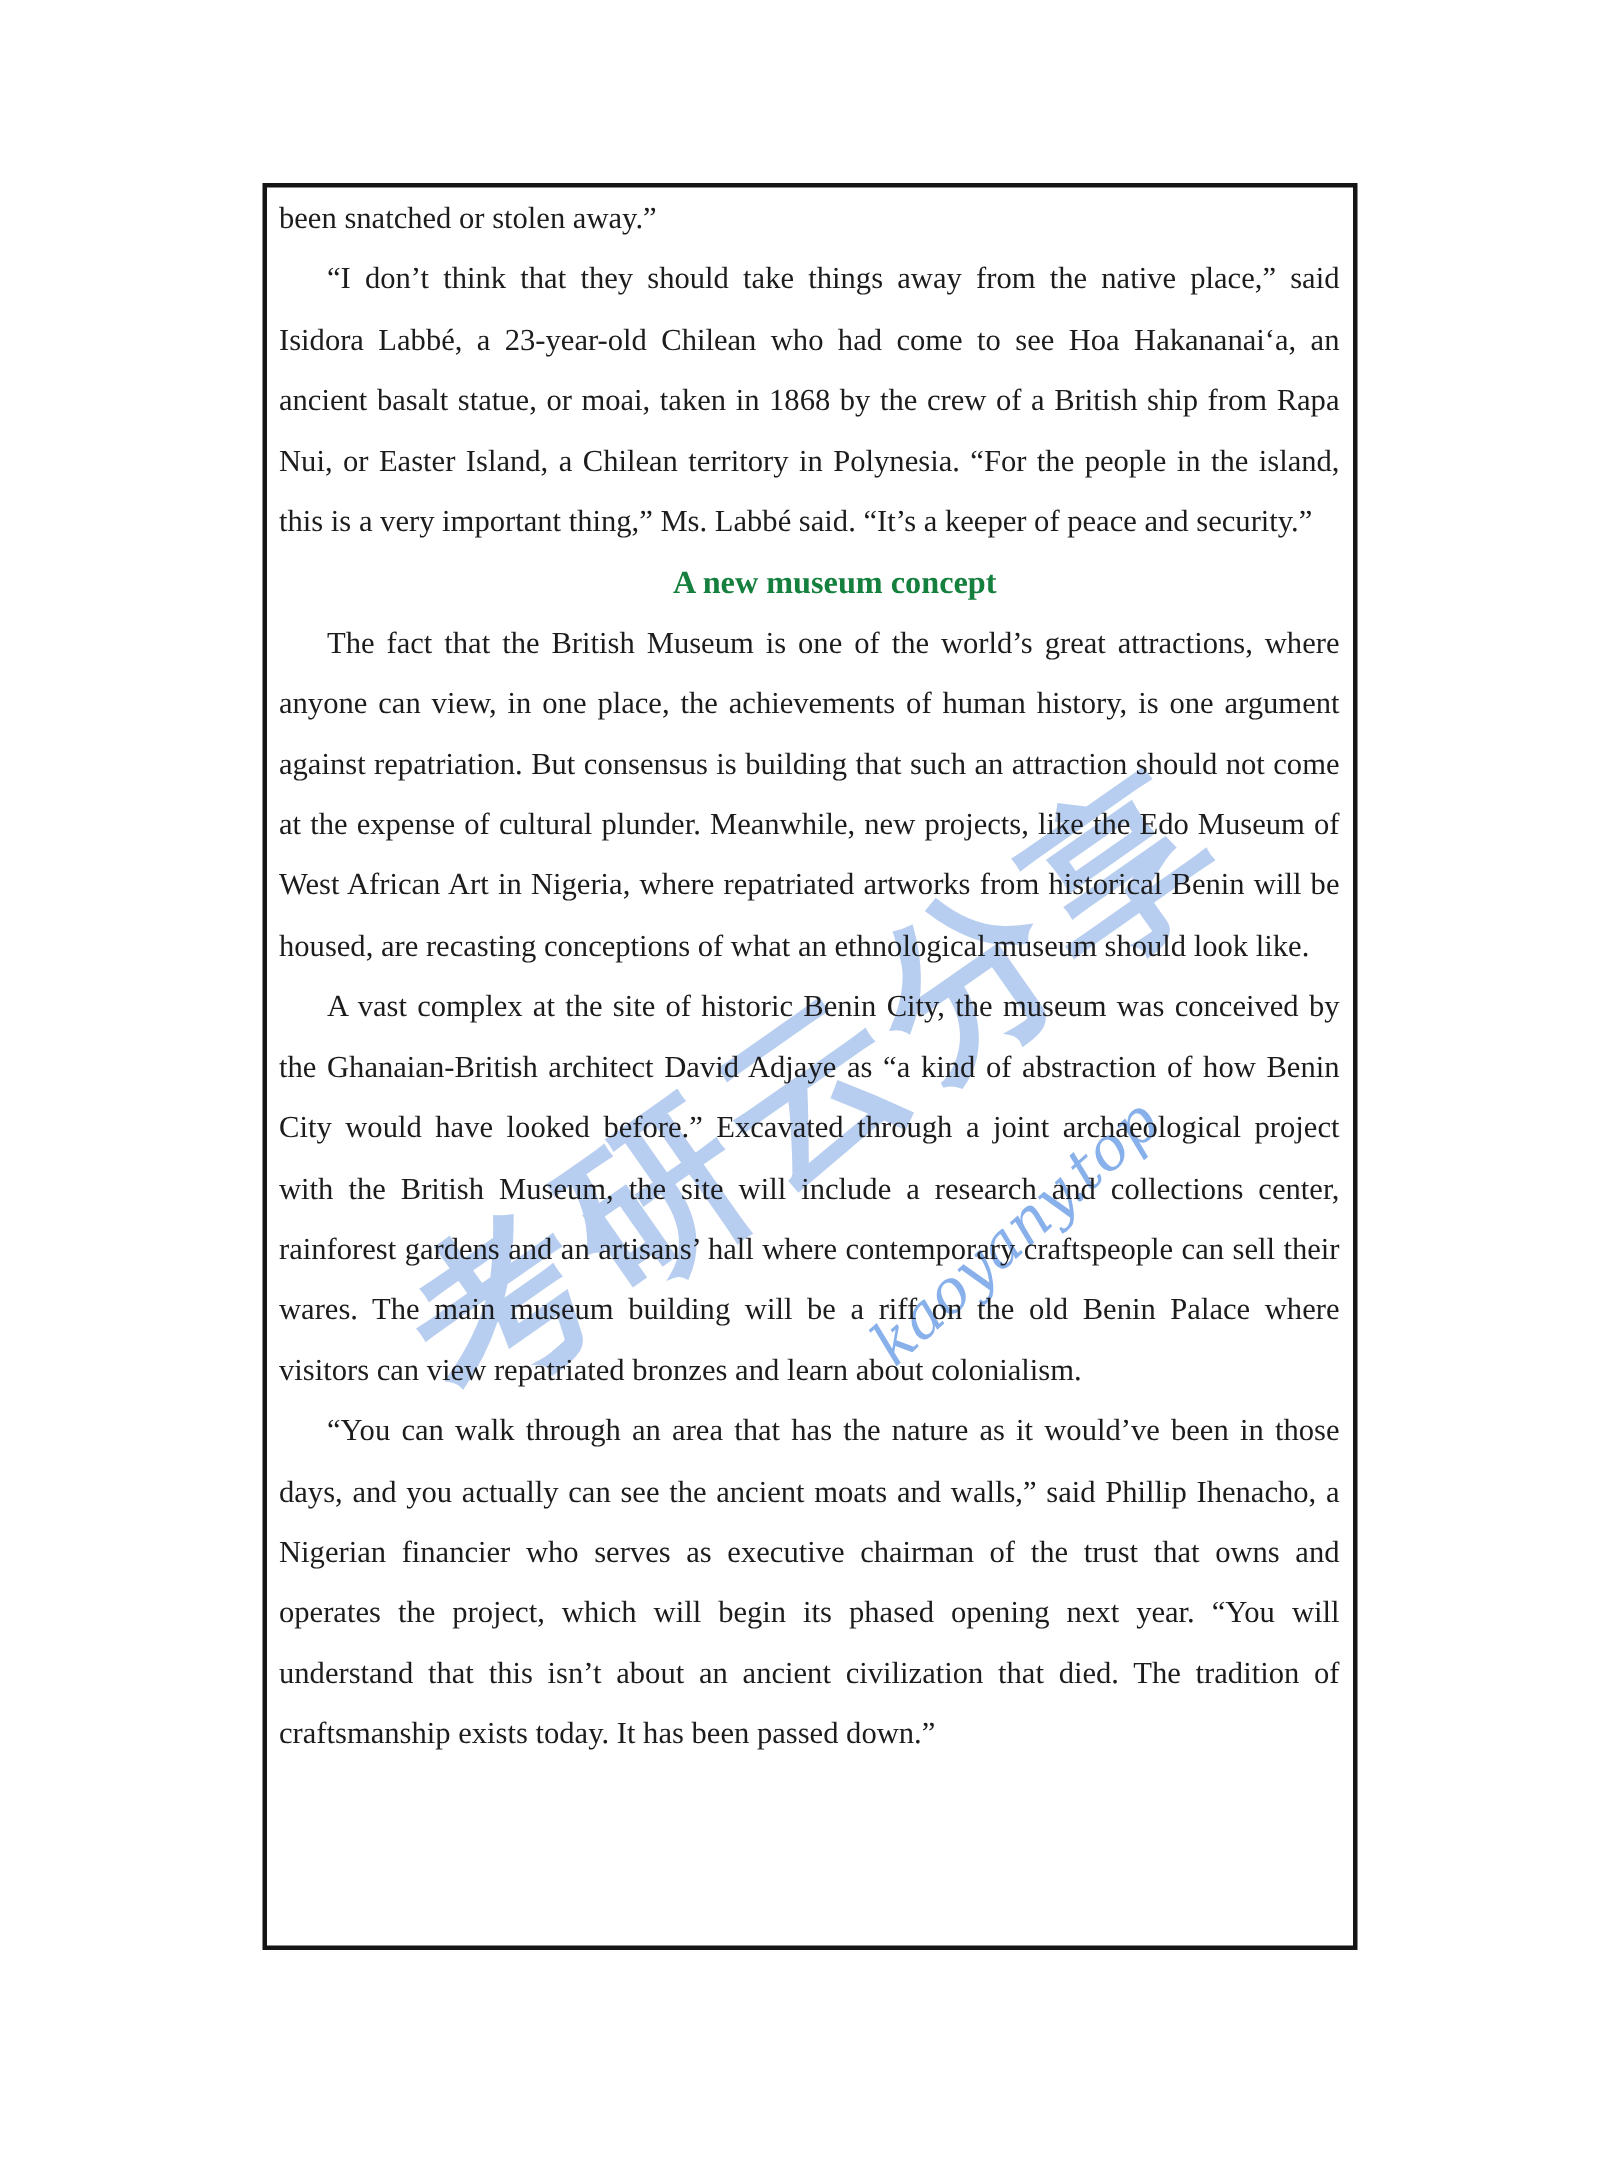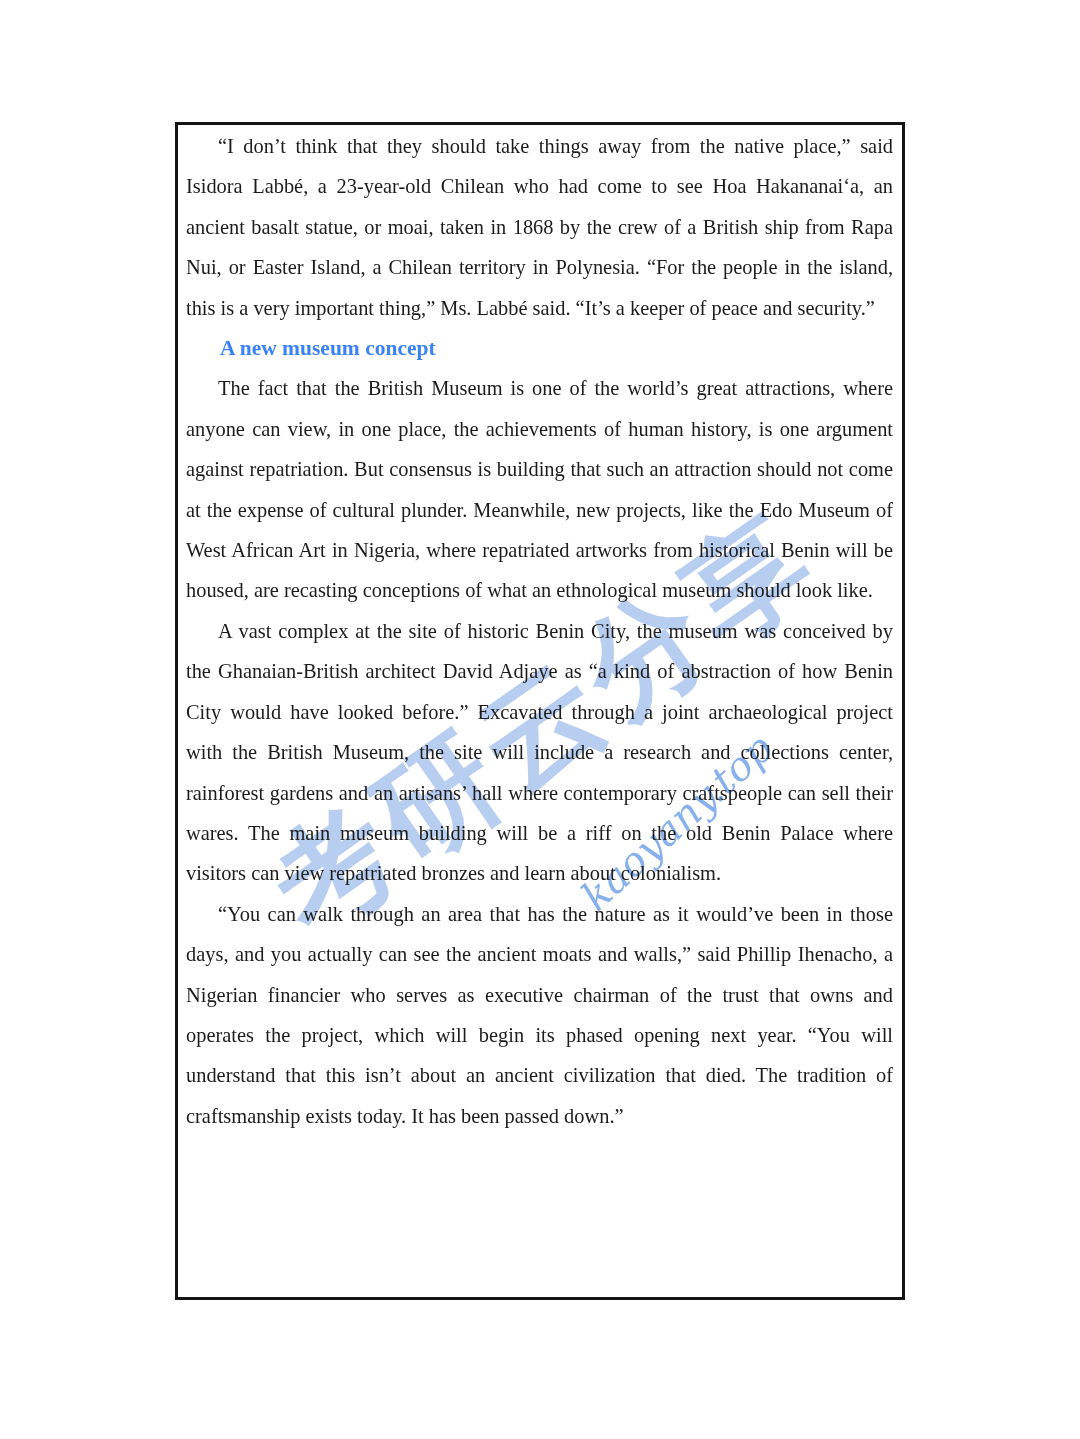--- a/index.html
+++ b/index.html
@@ -38,23 +38,23 @@
     color: #1c1c1c;
     font-size: 20.4px;
     line-height: 40.4px;
     text-align: justify;
   }
   .content p.body { text-indent: 32px; }
   .content p.continuation { text-indent: 0; }
   .content h2.heading {
     font-weight: bold;
     font-size: 21.5px;
-    text-align: left;
+    text-align: center;
     padding-left: 34px;
-    color: #3b82f6;
+    color: #15803d;
   }
   
   .watermark {
     position: absolute;
     left: 0; top: 0;
     width: 100%; height: 100%;
     z-index: 1;
     pointer-events: none;
   }
   .wm-cn {
@@ -85,20 +85,21 @@
 <body>
 
 <div class="sheet">
   <div class="watermark">
     <span class="wm-cn">考研云分享</span>
     <span class="wm-site">kaoyany.top</span>
   </div>
 
   <div class="page-frame">
     <div class="content" id="content">
+        <p class="continuation">been snatched or stolen away.”</p>
         <p class="body">“I don’t think that they should take things away from the native place,” said Isidora Labbé, a 23-year-old Chilean who had come to see Hoa Hakananai‘a, an ancient basalt statue, or moai, taken in 1868 by the crew of a British ship from Rapa Nui, or Easter Island, a Chilean territory in Polynesia. “For the people in the island, this is a very important thing,” Ms. Labbé said. “It’s a keeper of peace and security.”</p>
         <h2 class="heading">A new museum concept</h2>
         <p class="body">The fact that the British Museum is one of the world’s great attractions, where anyone can view, in one place, the achievements of human history, is one argument against repatriation. But consensus is building that such an attraction should not come at the expense of cultural plunder. Meanwhile, new projects, like the Edo Museum of West African Art in Nigeria, where repatriated artworks from historical Benin will be housed, are recasting conceptions of what an ethnological museum should look like.</p>
         <p class="body">A vast complex at the site of historic Benin City, the museum was conceived by the Ghanaian-British architect David Adjaye as “a kind of abstraction of how Benin City would have looked before.” Excavated through a joint archaeological project with the British Museum, the site will include a research and collections center, rainforest gardens and an artisans’ hall where contemporary craftspeople can sell their wares. The main museum building will be a riff on the old Benin Palace where visitors can view repatriated bronzes and learn about colonialism.</p>
         <p class="body">“You can walk through an area that has the nature as it would’ve been in those days, and you actually can see the ancient moats and walls,” said Phillip Ihenacho, a Nigerian financier who serves as executive chairman of the trust that owns and operates the project, which will begin its phased opening next year. “You will understand that this isn’t about an ancient civilization that died. The tradition of craftsmanship exists today. It has been passed down.”</p>
       </div>
   </div>
 </div>
 
 </body></html>

